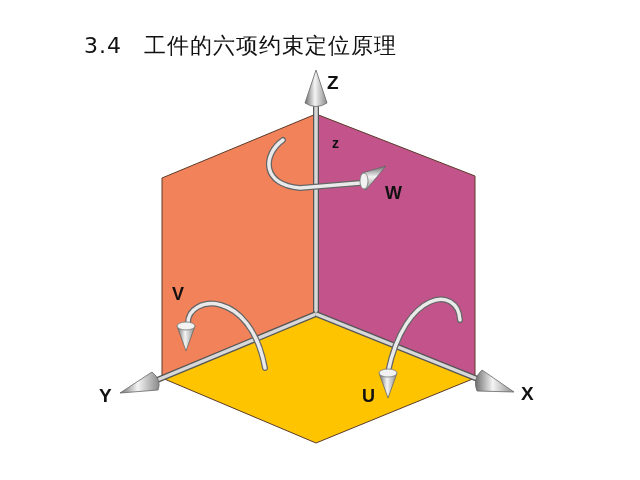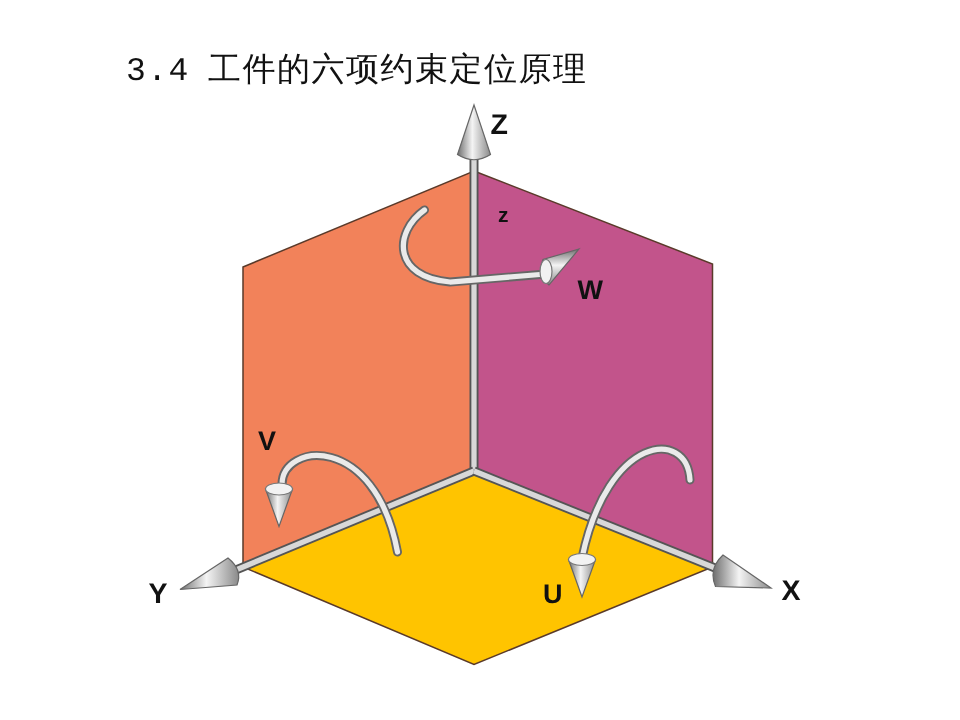--- a/index.html
+++ b/index.html
@@ -2,21 +2,21 @@
 <html><head>
 <meta charset="utf-8">
 <style>
   html, body { margin: 0; padding: 0; background: #ffffff; }
   body { width: 640px; height: 480px; position: relative; overflow: hidden; }
   .title {
     position: absolute; left: 68px; top: 6px;
     font-family: "DejaVu Sans", sans-serif; font-size: 22px; color: #111;
     letter-spacing: 1px; white-space: pre;
   }
-  .title .num { margin-right: 12px; font-family: Liberation Mono, monospace; }
+  .title .num { margin-right: 22px; }
   svg { position: absolute; left: 0; top: 0; }
   .lbl { font-family: "Liberation Sans", sans-serif; font-weight: bold; fill: #111; }
 </style>
 </head>
 <body>
 
 <div class="title">
   <span class="num">3.4</span><span>工件的六项约束定位原理</span>
 </div>
 

